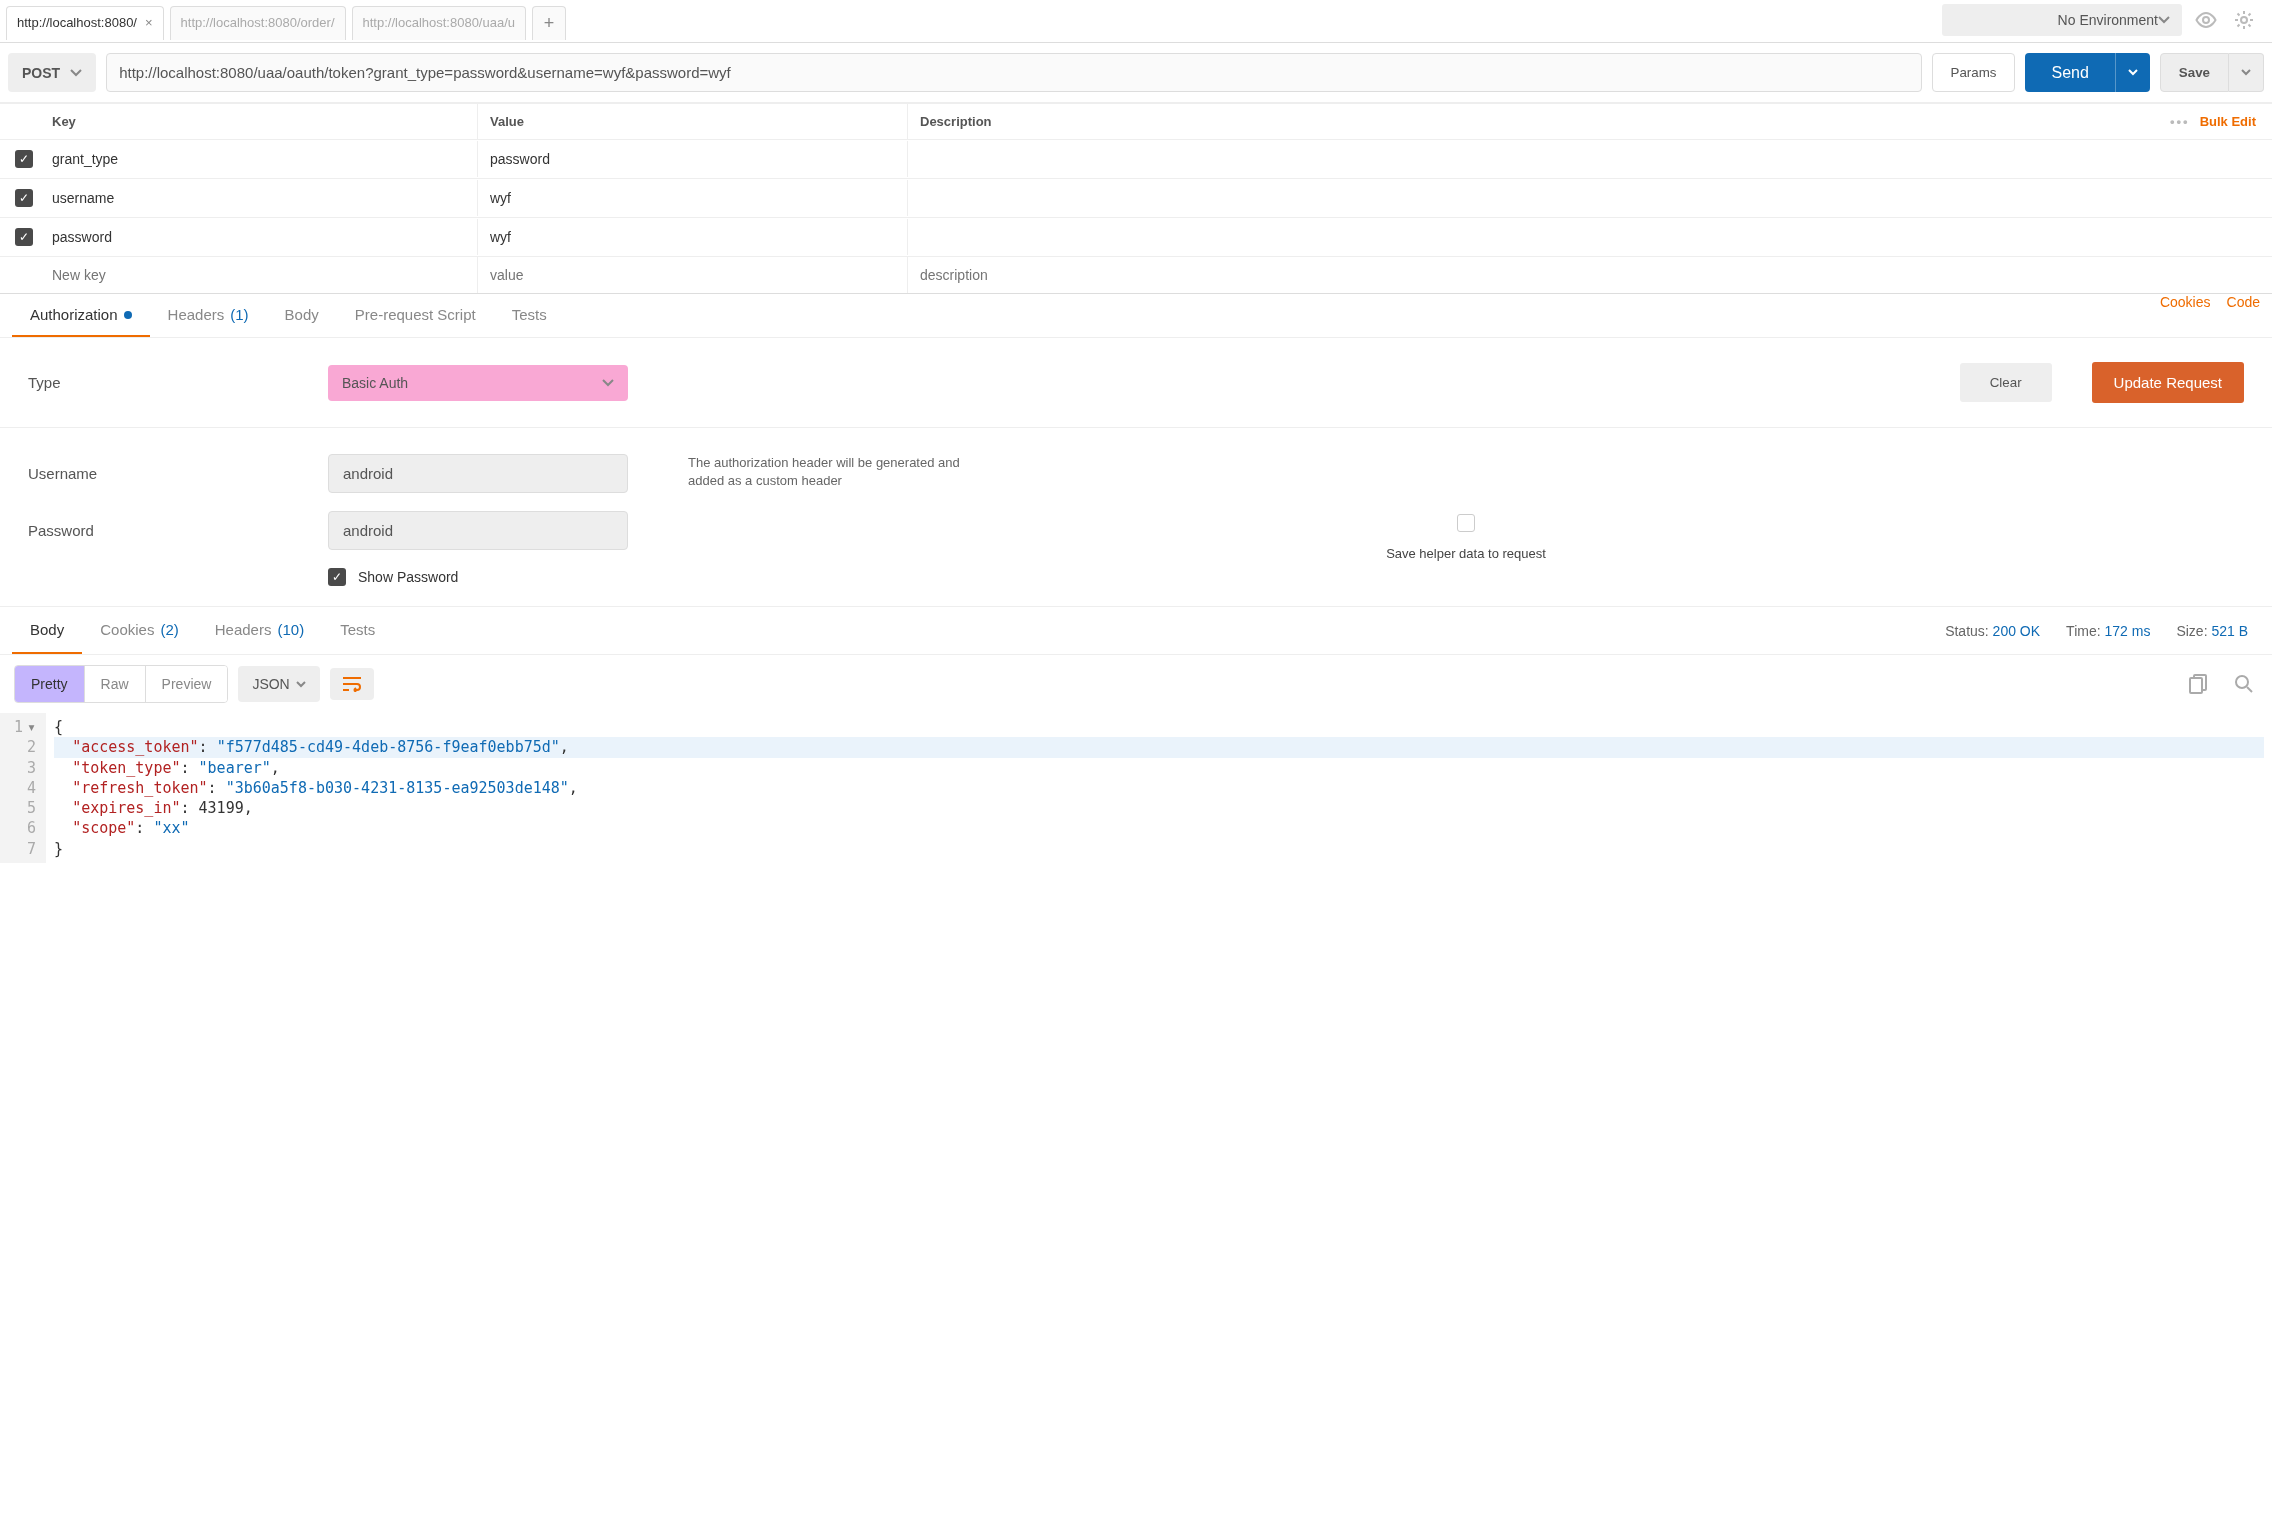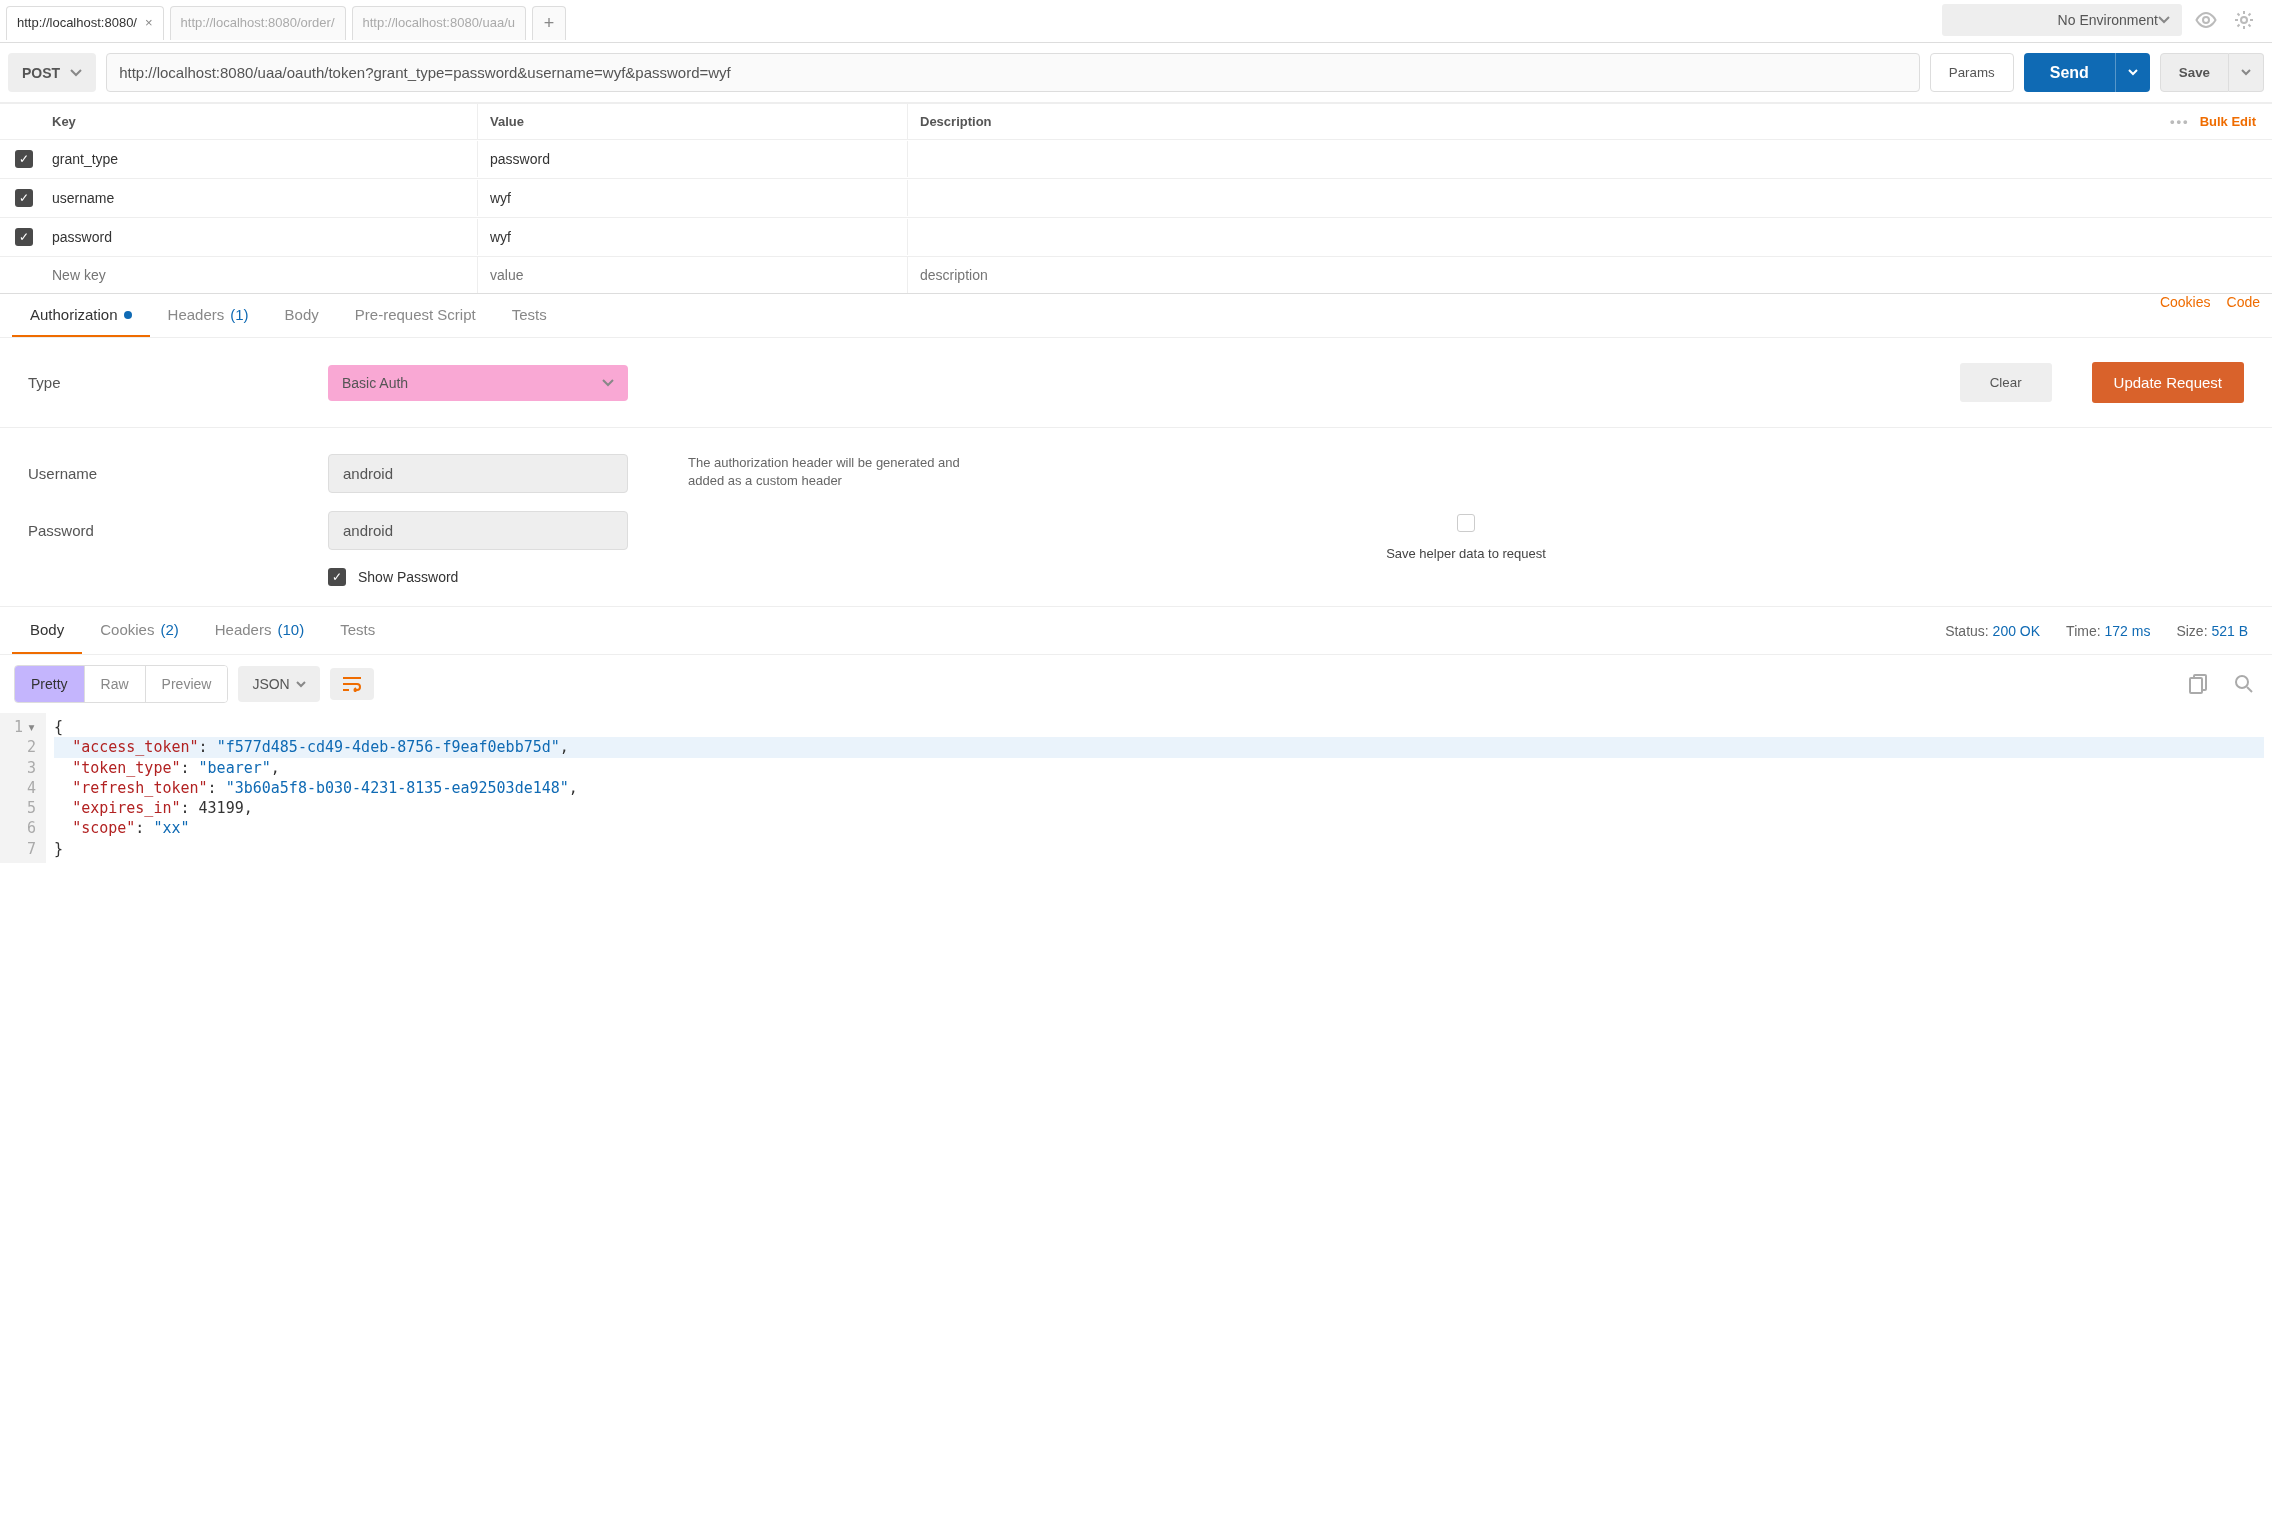--- a/index.html
+++ b/index.html
@@ -16,21 +16,21 @@
   .top-right { display: flex; align-items: center; gap: 10px; padding-right: 8px; padding-bottom: 6px; }
   .env-select { display: flex; align-items: center; justify-content: flex-end; background: #eee; border-radius: 3px; padding: 8px 12px; width: 240px; color: #555; cursor: pointer; }
   .icon-btn { width: 28px; height: 28px; display: flex; align-items: center; justify-content: center; color: #999; cursor: pointer; }
   
   
   .request-row { display: flex; padding: 10px 8px; gap: 10px; border-bottom: 1px solid #eee; }
   .method-select { display: flex; align-items: center; background: #eee; border-radius: 4px; padding: 0 14px; font-weight: 600; color: #555; cursor: pointer; gap: 10px; }
   .url-input { flex: 1; border: 1px solid #ddd; border-radius: 4px; padding: 10px 12px; font-size: 15px; color: #555; background: #fafafa; }
   .params-btn { background: #fff; border: 1px solid #ddd; border-radius: 4px; padding: 10px 18px; cursor: pointer; color: #555; }
   .send-btn-grp { display: flex; }
-  .send-btn { background: #0f6ab4; color: #fff; border: none; padding: 10px 26px; font-weight: 700; font-size: 16px; cursor: pointer; border-radius: 4px 0 0 4px; }
+  .send-btn { background: #0f6ab4; color: #fff; border: none; padding: 10px 26px; font-weight: 400; font-size: 16px; cursor: pointer; border-radius: 4px 0 0 4px; }
   .send-dd { background: #0f6ab4; color: #fff; border: none; border-left: 1px solid rgba(255,255,255,0.3); padding: 10px 12px; cursor: pointer; border-radius: 0 4px 4px 0; }
   .save-btn-grp { display: flex; }
   .save-btn { background: #eee; border: 1px solid #ddd; padding: 10px 18px; cursor: pointer; border-radius: 4px 0 0 4px; color: #555; font-weight: 600; }
   .save-dd { background: #eee; border: 1px solid #ddd; border-left: none; padding: 10px 12px; cursor: pointer; border-radius: 0 4px 4px 0; color: #888; }
   
   
   .params-table { border-bottom: 1px solid #ddd; }
   .params-header, .params-row { display: flex; align-items: center; border-top: 1px solid #eee; }
   .params-header { font-weight: 600; color: #555; font-size: 13px; }
   .col-cb { width: 48px; display: flex; justify-content: center; padding: 10px 0; }

